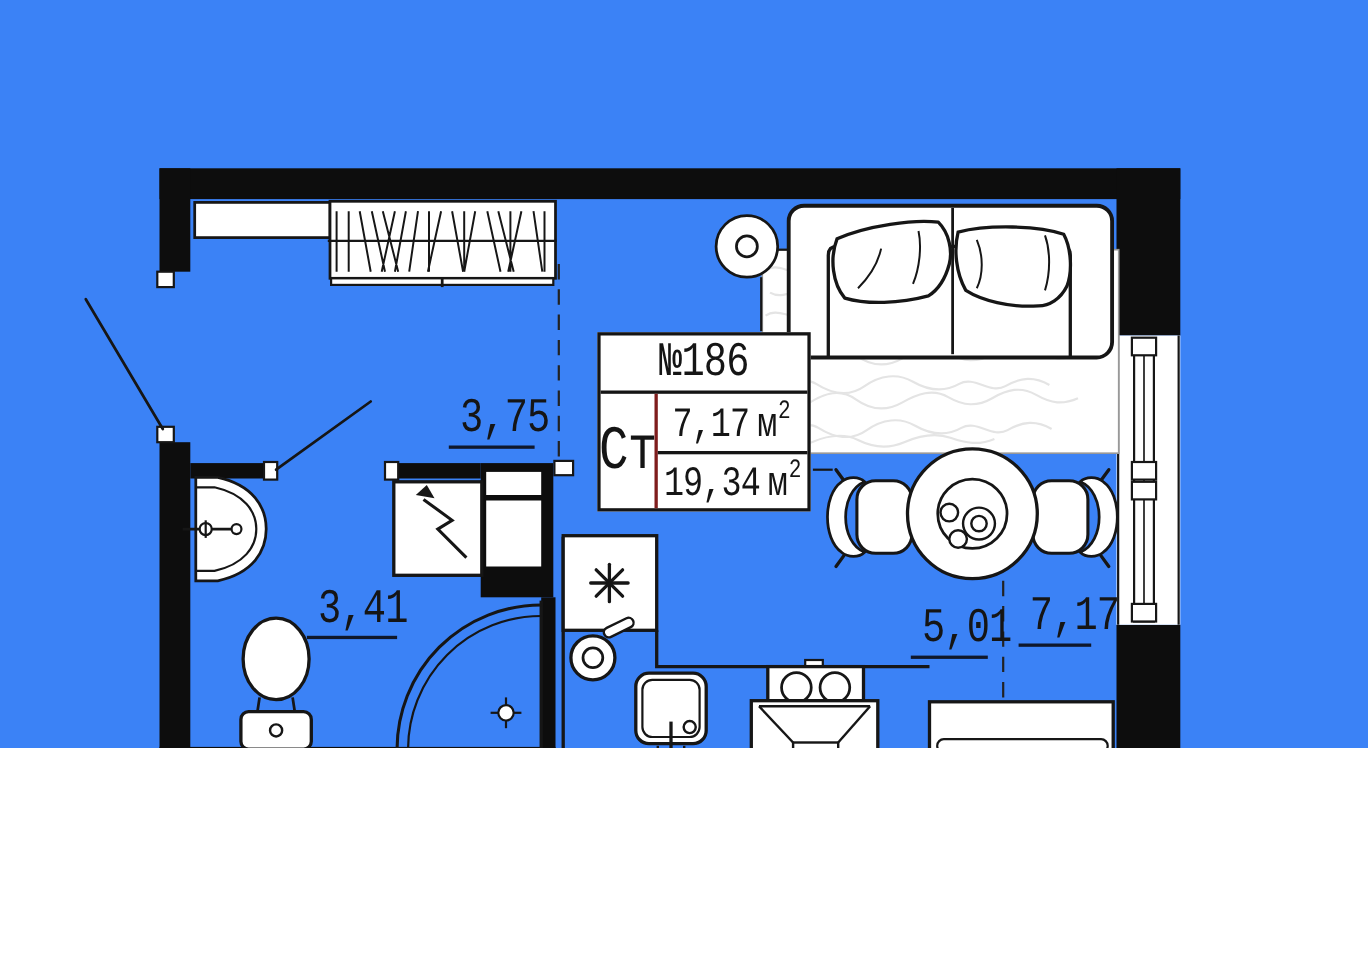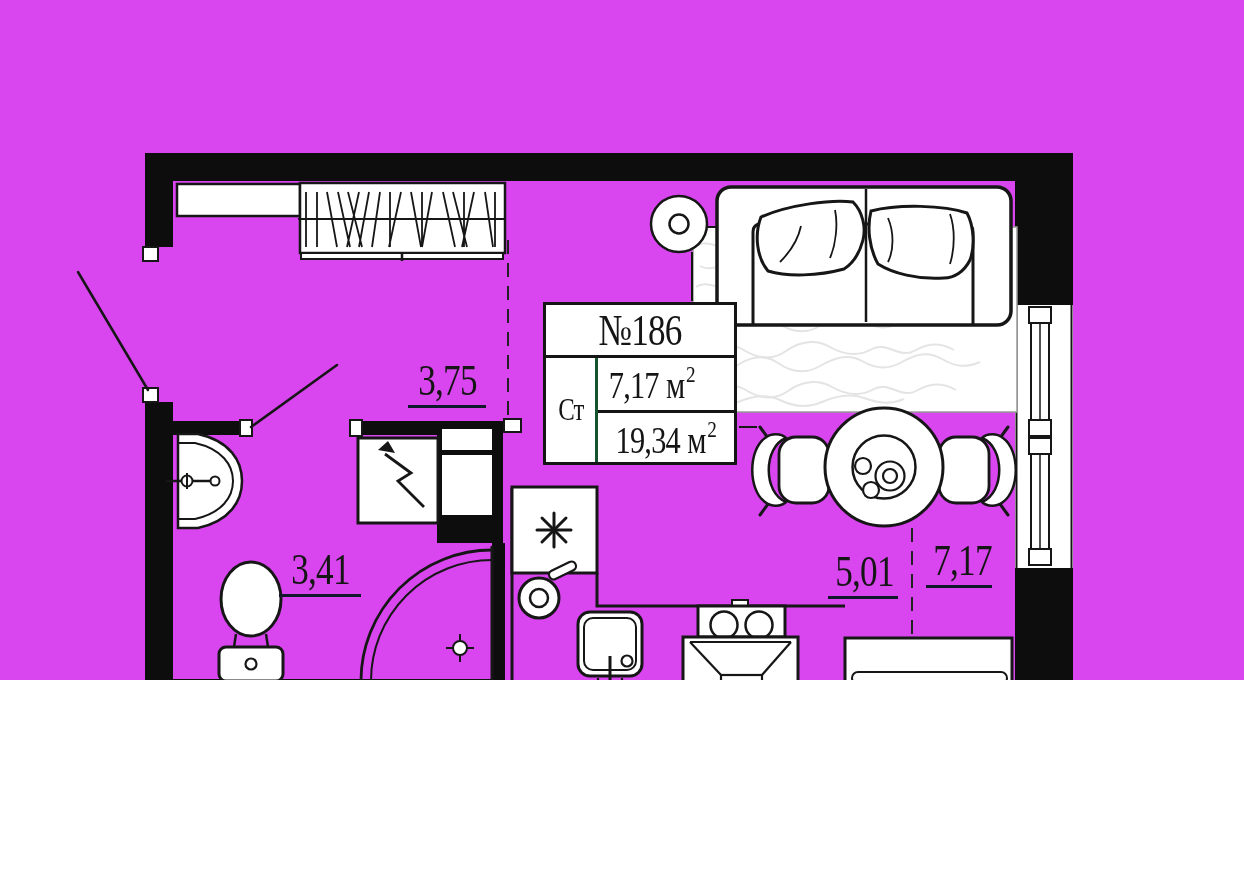--- a/index.html
+++ b/index.html
@@ -1,26 +1,26 @@
 <!DOCTYPE html>
 <html><head>
 <meta charset="utf-8">
 <style>
   html,body{margin:0;padding:0;background:#fff;}
-  .canvas{position:relative;width:1244px;height:680px;background:#d946ef;overflow:hidden;
-          font-family:Liberation Serif, serif;color:#151515;}
+  .canvas{position:relative;width:1244px;height:680px;background:#3b82f6;overflow:hidden;
+          font-family:Liberation Mono, monospace;color:#151515;}
   svg.plan{position:absolute;left:0;top:0;z-index:1;}
   .cond{display:inline-block;transform:scaleX(0.8);transform-origin:50% 100%;letter-spacing:-1px;white-space:nowrap;}
   
   .info-box{position:absolute;left:543px;top:302px;width:194px;height:163px;border:3px solid #151515;
             background:#fff;box-sizing:border-box;z-index:3;}
   .ib-row1{position:absolute;left:0;right:0;top:0;height:50px;border-bottom:3px solid #151515;
            display:flex;align-items:center;justify-content:center;font-size:44px;}
-  .ib-left{position:absolute;left:0;top:53px;bottom:0;width:49px;border-right:3px solid #14532d;
-           display:flex;align-items:center;justify-content:center;font-size:31px;}
+  .ib-left{position:absolute;left:0;top:53px;bottom:0;width:49px;border-right:3px solid #7f1d1d;
+           display:flex;align-items:center;justify-content:center;font-size:56px;}
   .ib-a1{position:absolute;left:52px;right:0;top:53px;height:52px;border-bottom:3px solid #151515;
          display:flex;align-items:center;font-size:38px;}
   .ib-a2{position:absolute;left:52px;right:0;bottom:0;height:52px;
          display:flex;align-items:flex-end;justify-content:center;font-size:38px;}
   .unit{margin-left:9px;}
   .sup{font-size:24px;vertical-align:16px;margin-left:2px;margin-bottom:14px;}
   .ib-a1 .sup,.ib-a2 .sup{align-self:flex-start;margin-top:2px;}
   
   .dim{position:absolute;z-index:3;text-align:center;font-size:44px;line-height:1.0;
        border-bottom:3px solid #0f172a;padding-bottom:2px;}
@@ -262,21 +262,21 @@
     <span class="cond"><span>7,17</span><span class="unit">м</span><span class="sup">2</span></span>
   </div>
   <div class="ib-a2">
     <span class="cond"><span>19,34</span><span class="unit">м</span><span class="sup">2</span></span>
   </div>
 </div>
 
 <div class="dim" style="left:408px;top:359px;width:78px;">
   <span class="cond">3,75</span>
 </div>
-<div class="dim" style="left:279px;top:548px;width:82px;">
+<div class="dim" style="left:279px;top:532px;width:82px;">
   <span class="cond">3,41</span>
 </div>
 <div class="dim" style="left:828px;top:511px;width:70px;margin-top:39px;">
   <span class="cond">5,01</span>
 </div>
 <div class="dim" style="left:926px;top:539px;width:66px;">
   <span class="cond">7,17</span>
 </div>
 
 <div class="wm-ring"></div>

